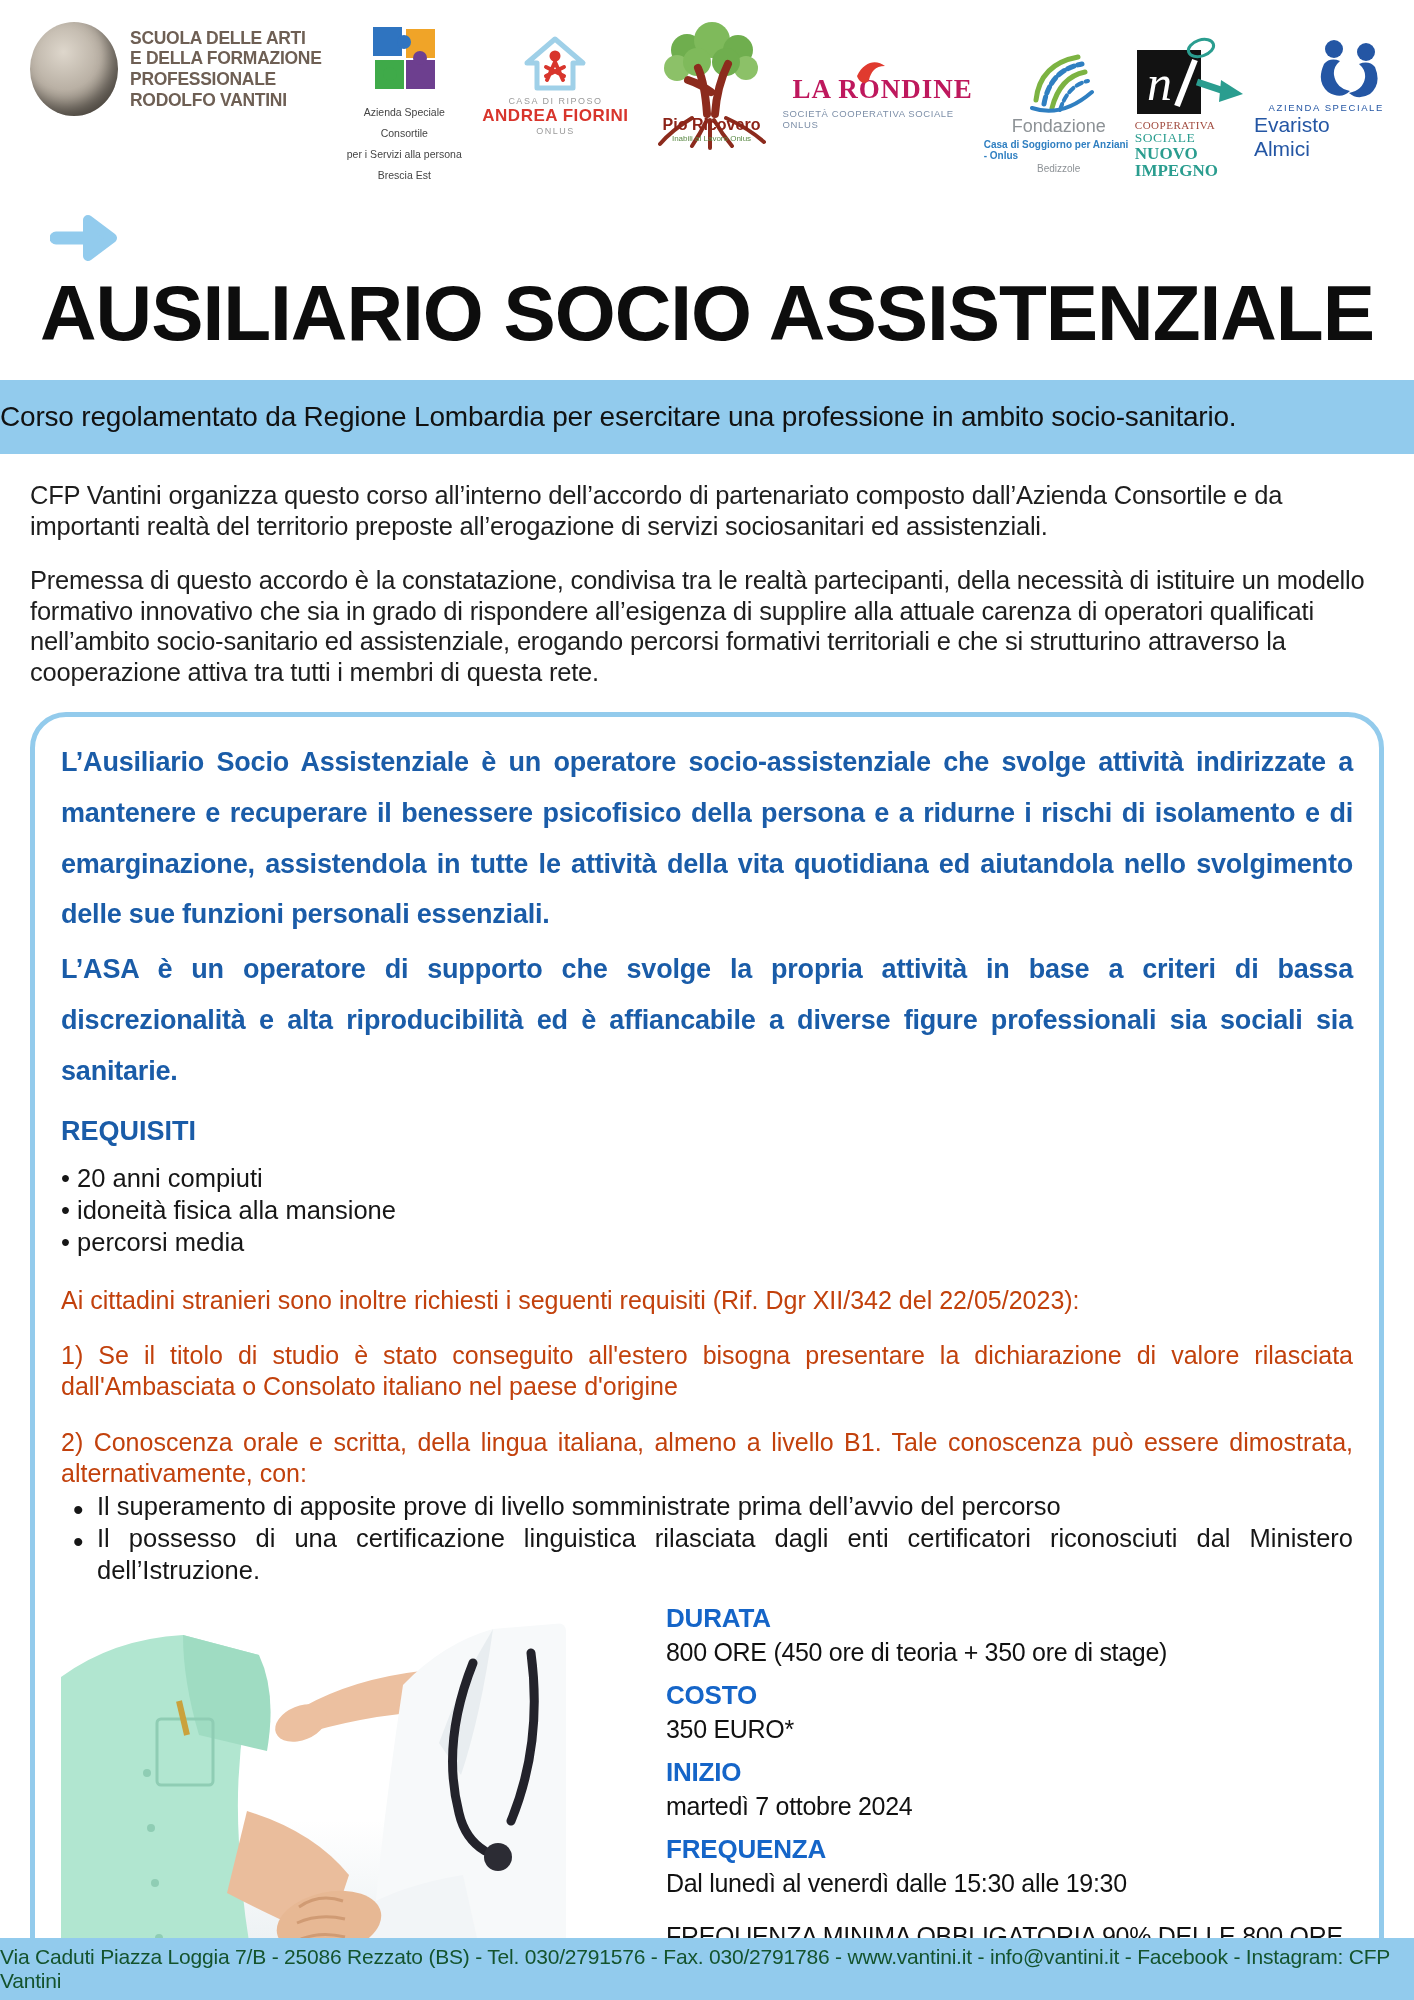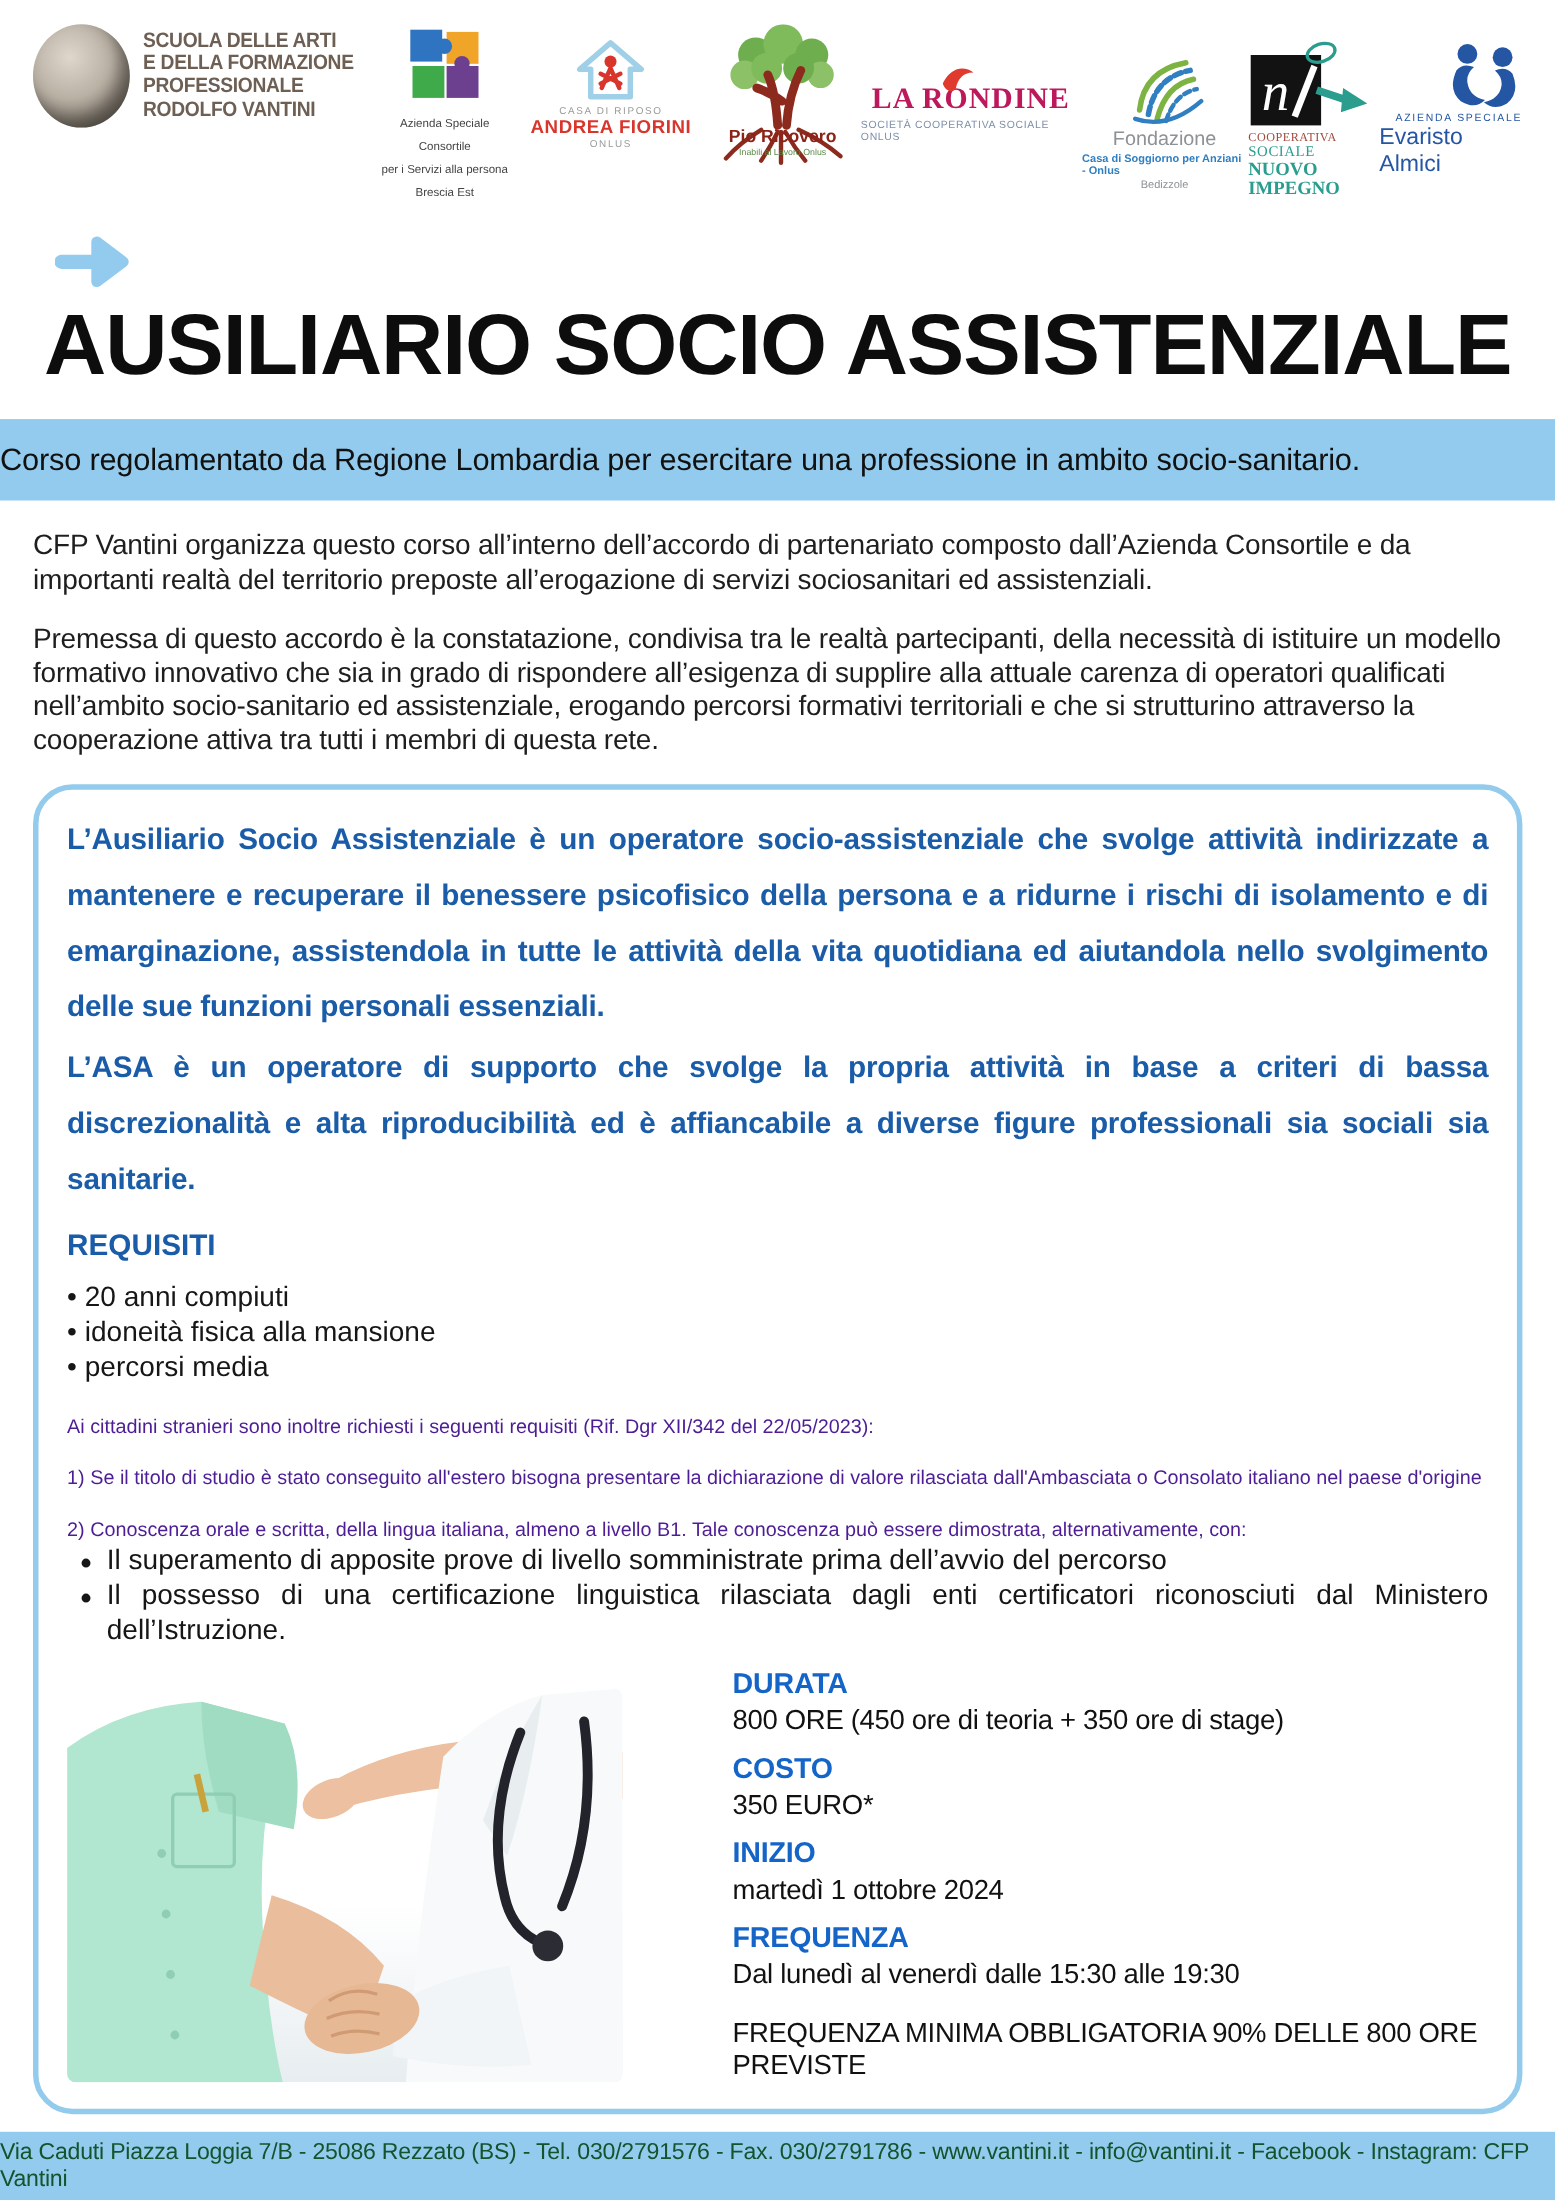--- a/index.html
+++ b/index.html
@@ -59,21 +59,21 @@
   .intro{margin:26px 30px 0 30px;font-size:25.5px;line-height:1.21;letter-spacing:-.2px;color:#1e1e1e;}
   .intro p + p{margin-top:23px;}
 
   
   .bluebox{margin:24px 30px 26px 30px;border:5px solid var(--boxborder);border-radius:36px;padding:20px 26px 24px 26px;}
   .bluebox .bluep{color:var(--bluetext);font-weight:700;font-size:27px;line-height:1.88;text-align:justify;letter-spacing:-.2px;}
   .bluebox .bluep + .bluep{margin-top:4px;}
   .req-title{color:var(--bluetext);font-weight:700;font-size:27px;margin-top:20px;}
   ul.req{list-style:none;margin-top:16px;font-size:25.5px;line-height:1.25;color:#161616;}
   ul.req li::before{content:"• ";}
-  .blacktext{font-size:18px;line-height:1.25;color:#4c1d95;}
+  .blacktext{font-size:25px;line-height:1.25;color:#c2410c;}
   .stranieri{margin-top:26px;}
   .punto{margin-top:24px;text-align:justify;text-align-last:left;}
   ul.disc{list-style:none;margin-top:2px;}
   ul.disc li{position:relative;padding-left:36px;font-size:25.5px;line-height:1.25;color:#161616;text-align:justify;text-align-last:left;}
   ul.disc li::before{content:"•";position:absolute;left:12px;font-size:30px;}
 
   
   .bottom-row{display:flex;margin-top:14px;}
   .photo{width:505px;height:358px;border-radius:8px;overflow:hidden;margin-top:22px;flex:none;}
   .details{margin-left:100px;padding-top:2px;}
@@ -275,21 +275,21 @@
           <div class="detail-group">
             <div class="detail-label">DURATA</div>
             <div class="detail-value">800 ORE (450 ore di teoria + 350 ore di stage)</div>
           </div>
           <div class="detail-group">
             <div class="detail-label">COSTO</div>
             <div class="detail-value">350 EURO*</div>
           </div>
           <div class="detail-group">
             <div class="detail-label">INIZIO</div>
-            <div class="detail-value">martedì 1 ottobre 2024</div>
+            <div class="detail-value">martedì 7 ottobre 2024</div>
           </div>
           <div class="detail-group">
             <div class="detail-label">FREQUENZA</div>
             <div class="detail-value">Dal lunedì al venerdì dalle 15:30 alle 19:30</div>
           </div>
           <div class="freq-minima">FREQUENZA MINIMA OBBLIGATORIA 90% DELLE 800 ORE PREVISTE</div>
 
         </div>
       </div>
     </div>

